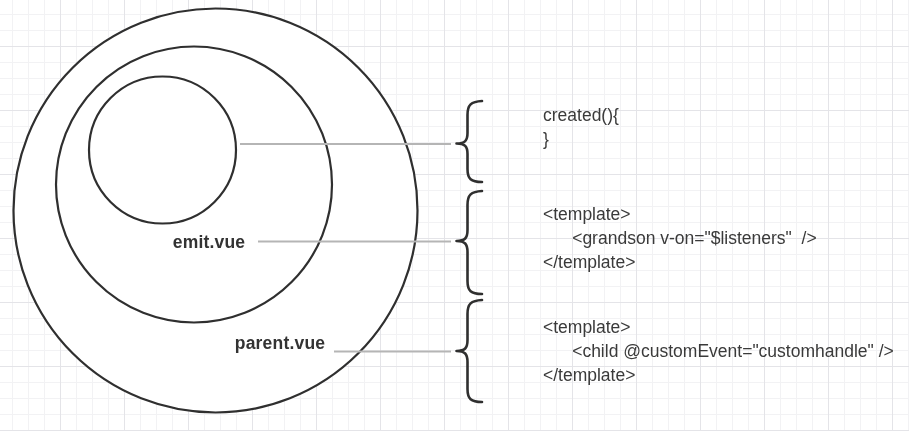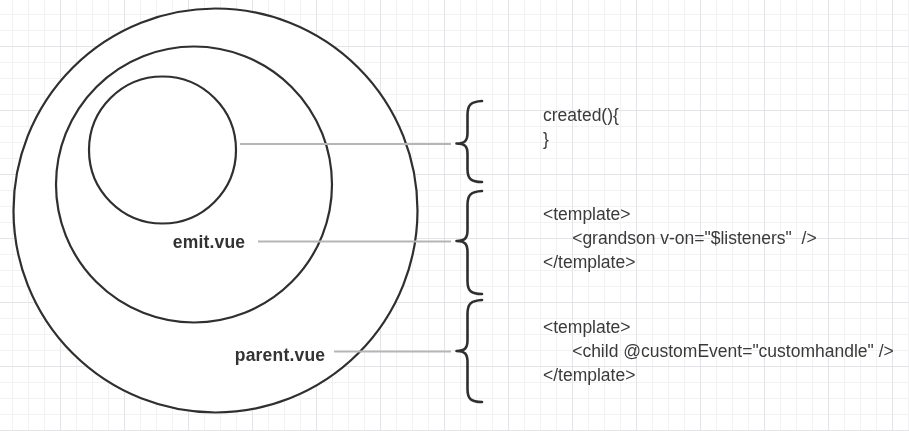--- a/index.html
+++ b/index.html
@@ -65,21 +65,21 @@
     <line x1="240" y1="144" x2="451" y2="144" stroke="#b5b5b5" stroke-width="2"></line>
     <line x1="258" y1="241.5" x2="451" y2="241.5" stroke="#b5b5b5" stroke-width="2"></line>
     <line x1="334" y1="351.5" x2="451" y2="351.5" stroke="#b5b5b5" stroke-width="2"></line>
 
     <path d="M 482,101 C 471,101.5 467.5,105 467.5,115 L 467.5,133 C 467.5,140.5 465,143.5 456.5,143.5 C 465,143.5 467.5,146.5 467.5,154 L 467.5,169 C 467.5,179 471,182 482,182" fill="none" stroke="#2f2f2f" stroke-width="2.6" stroke-linecap="round" stroke-linejoin="round"></path>
     <path d="M 482,191 C 471,191.5 467.5,195 467.5,205 L 467.5,230 C 467.5,238 465,241 456.5,241 C 465,241 467.5,244 467.5,252 L 467.5,281 C 467.5,291 471,294 482,294" fill="none" stroke="#2f2f2f" stroke-width="2.6" stroke-linecap="round" stroke-linejoin="round"></path>
     <path d="M 482,300 C 471,300.5 467.5,304 467.5,314 L 467.5,340 C 467.5,348 465,351 456.5,351 C 465,351 467.5,354 467.5,362 L 467.5,389 C 467.5,399 471,402 482,402" fill="none" stroke="#2f2f2f" stroke-width="2.6" stroke-linecap="round" stroke-linejoin="round"></path>
   </svg>
 
   <div class="circle-label" style="left:209px; top:242px;">emit.vue</div>
-  <div class="circle-label" style="left:280px; top:355px;text-align:center;">parent.vue</div>
+  <div class="circle-label" style="left:280px; top:343px;text-align:center;">parent.vue</div>
 
   <div class="code-block" style="top:103px;">
     <div class="code-line">created(){</div>
     <div class="code-line">}</div>
   </div>
 
   <div class="code-block" style="top:202px;">
     <div class="code-line">&lt;template&gt;</div>
     <div class="code-line">      &lt;grandson v-on="$listeners"  /&gt;</div>
     <div class="code-line">&lt;/template&gt;</div>

